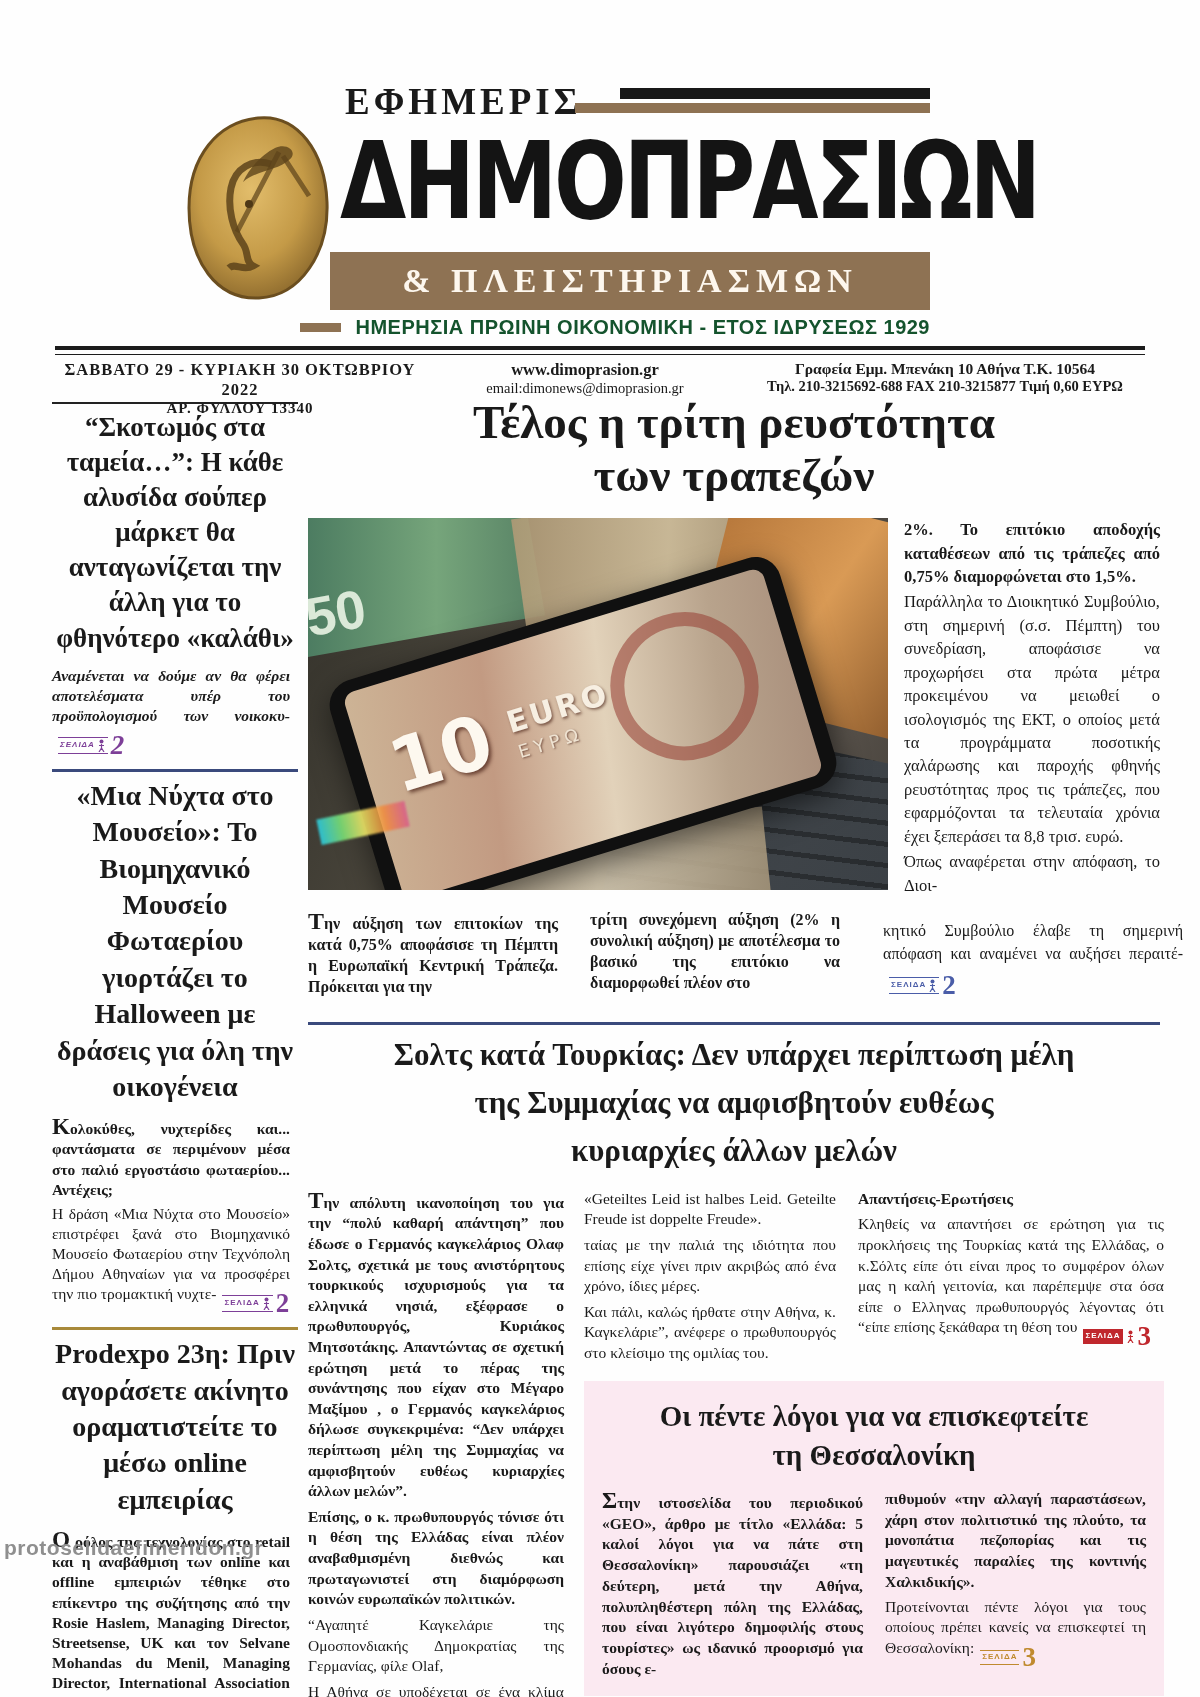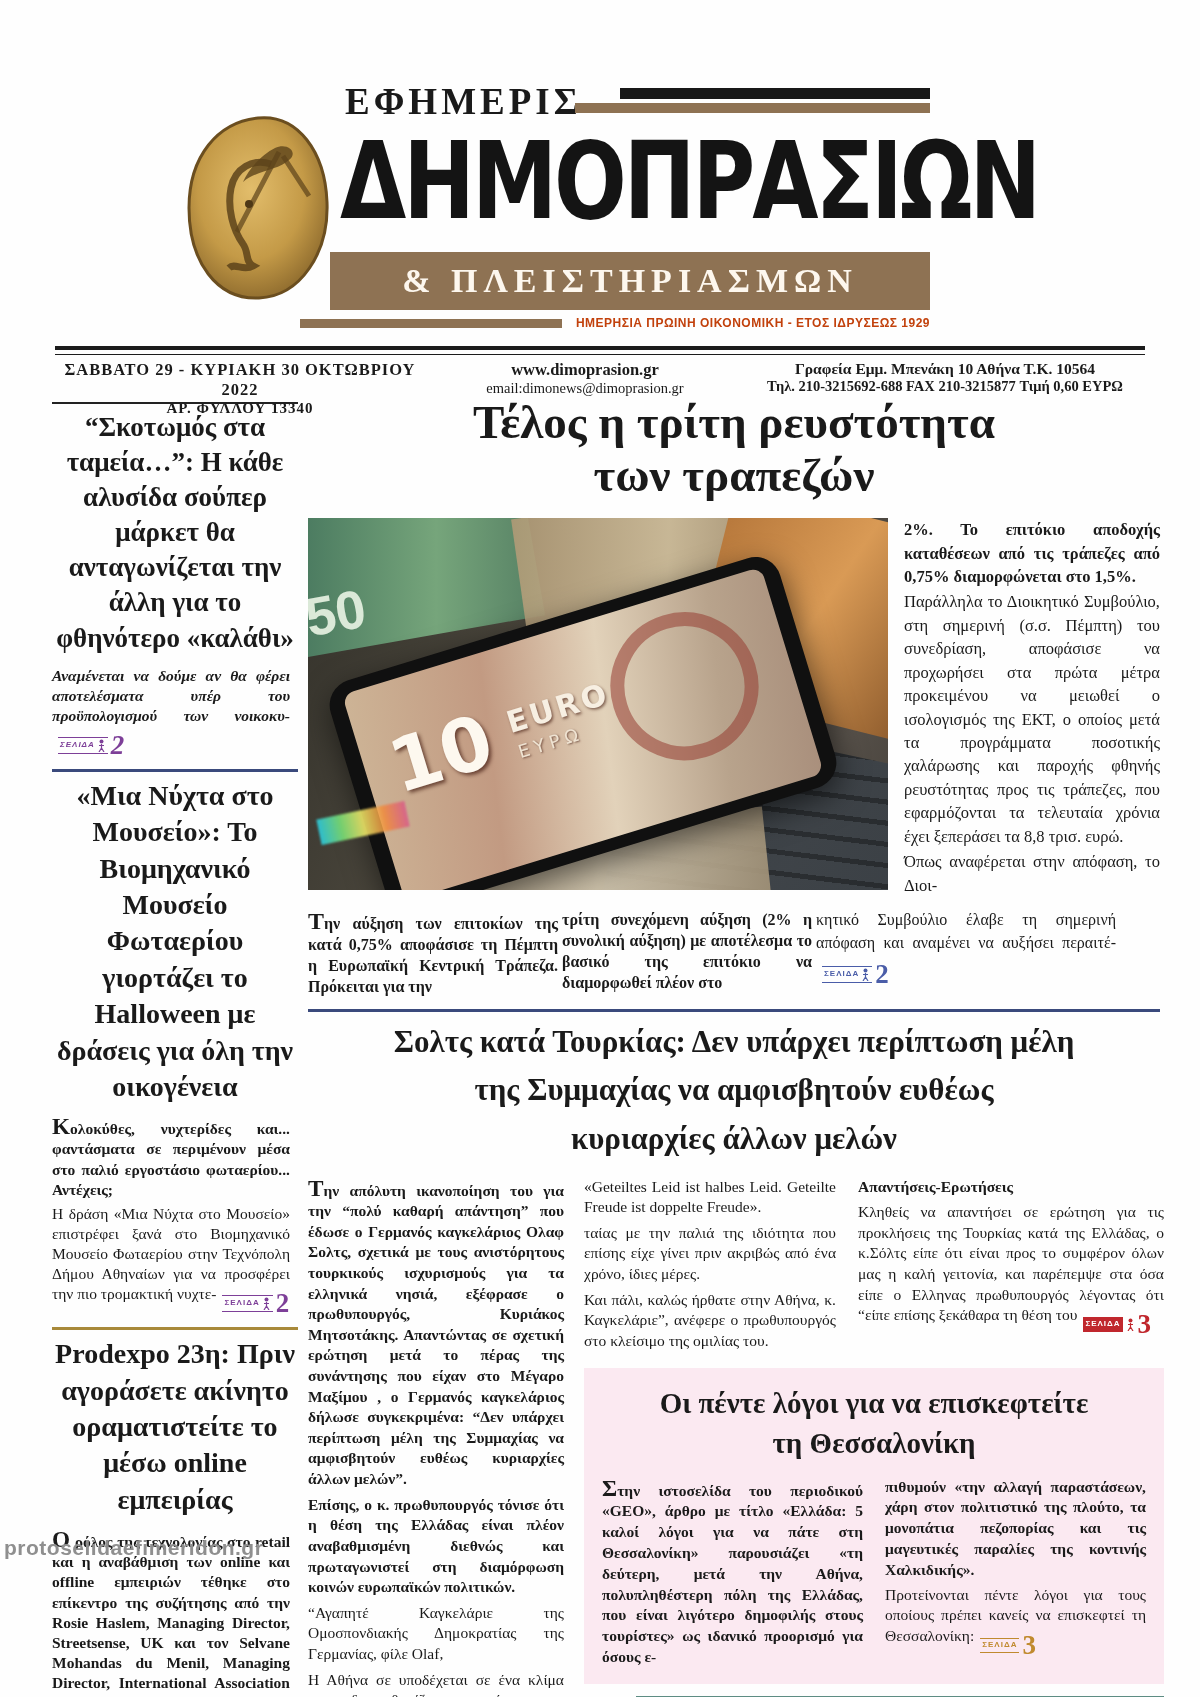--- a/index.html
+++ b/index.html
@@ -13,21 +13,21 @@
   .rule-black{position:absolute;left:620px;top:88px;width:310px;height:11px;background:#181818;}
   .rule-brown{position:absolute;left:575px;top:103px;width:355px;height:10px;background:#8e7253;}
   .big-title{position:absolute;left:340px;top:118px;width:595px;font-family:"DejaVu Sans","Liberation Sans",sans-serif;
              font-weight:900;font-size:84px;letter-spacing:-3px;color:#141414;
              transform:scale(1.02,1.28);transform-origin:left top;white-space:nowrap;}
   .band{position:absolute;left:330px;top:252px;width:600px;height:58px;background:#8e7253;
         display:flex;align-items:center;justify-content:center;}
   .band span{color:#fdf7ee;font-size:34px;font-weight:bold;letter-spacing:6px;}
   .tagline-row{position:absolute;left:300px;top:316px;width:630px;display:flex;align-items:center;gap:14px;}
   .tagline-bar{flex:1;height:9px;background:#8e7253;}
-  .tagline{font-family:"Liberation Sans",sans-serif;font-weight:bold;font-size:12px;color:#c2410c;
+  .tagline{font-family:"Liberation Sans",sans-serif;font-weight:bold;font-size:20px;color:#14532d;
            letter-spacing:0.5px;white-space:nowrap;text-align:center;}
   .double-rule{position:absolute;left:55px;top:346px;width:1090px;height:4px;
                border-top:4px solid #1c1c1c;border-bottom:1.5px solid #1c1c1c;}
 
   
   .dateline{position:absolute;left:55px;top:360px;width:1090px;display:flex;}
   .dl-sec{text-align:center;}
   .dl-left{width:370px;}
   .dl-mid{width:320px;}
   .dl-right{width:400px;}
@@ -87,23 +87,23 @@
              font-size:18px;letter-spacing:5px;text-shadow:1px 1px 2px rgba(60,20,10,.6);}
   .glint{position:absolute;left:10px;bottom:54px;width:90px;height:26px;transform:rotate(-12deg);
          background:linear-gradient(90deg,#2bd3e8,#7be87b,#f5f06a,#f08a3c,#d85a8a);opacity:.85;filter:blur(1px);}
   .keys{position:absolute;right:-30px;bottom:-40px;width:300px;height:190px;transform:rotate(12deg);opacity:.85;
         background:repeating-linear-gradient(175deg,#3a4148 0 16px,#23282d 16px 21px);}
   .note-bottom{position:absolute;left:120px;bottom:-34px;width:340px;height:100px;transform:rotate(-6deg);
                background:linear-gradient(100deg,#b4a58c,#d9cdb4 50%,#a39378);opacity:.9;}
 
   .lead-right{width:256px;flex:none;}
   .lead-right p{margin:0 0 2px 0;font-size:16.5px;line-height:1.42;text-align:justify;}
-  .caption-row{display:flex;gap:4px;margin-top:10px;}
+  .caption-row{display:flex;gap:32px;margin-top:10px;}
   .cap{width:250px;flex:none;font-weight:bold;font-size:16px;line-height:1.32;text-align:justify;margin:0;}
-  .cont3{width:300px;flex:none;font-size:16px;line-height:1.42;text-align:justify;margin:0;}
+  .cont3{width:300px;flex:none;font-size:16px;line-height:1.42;text-align:justify;margin:11px;}
   .main-rule{border:none;border-top:3px solid #3a4a7c;margin:12px 0 6px 0;}
 
   .scholz-head{text-align:center;font-size:31px;font-weight:bold;line-height:1.55;margin:4px 0 14px 0;}
   .cols{display:flex;gap:20px;}
   .scol1{width:256px;flex:none;}
   .scol1 p,.scol2 p,.scol3 p{margin:0 0 5px 0;font-size:15.5px;line-height:1.33;text-align:justify;}
   .rightwrap{flex:1;display:flex;flex-direction:column;}
   .toprow{display:flex;gap:22px;}
   .scol2{width:252px;flex:none;}
   .scol3{flex:1;}

